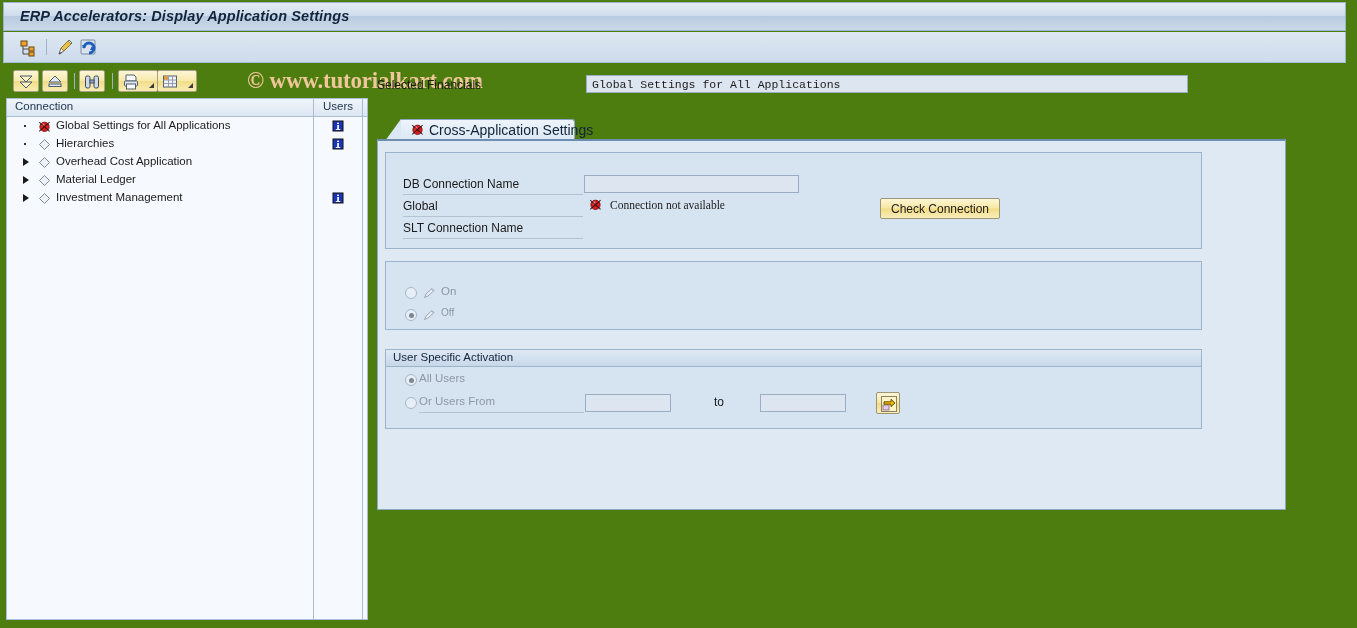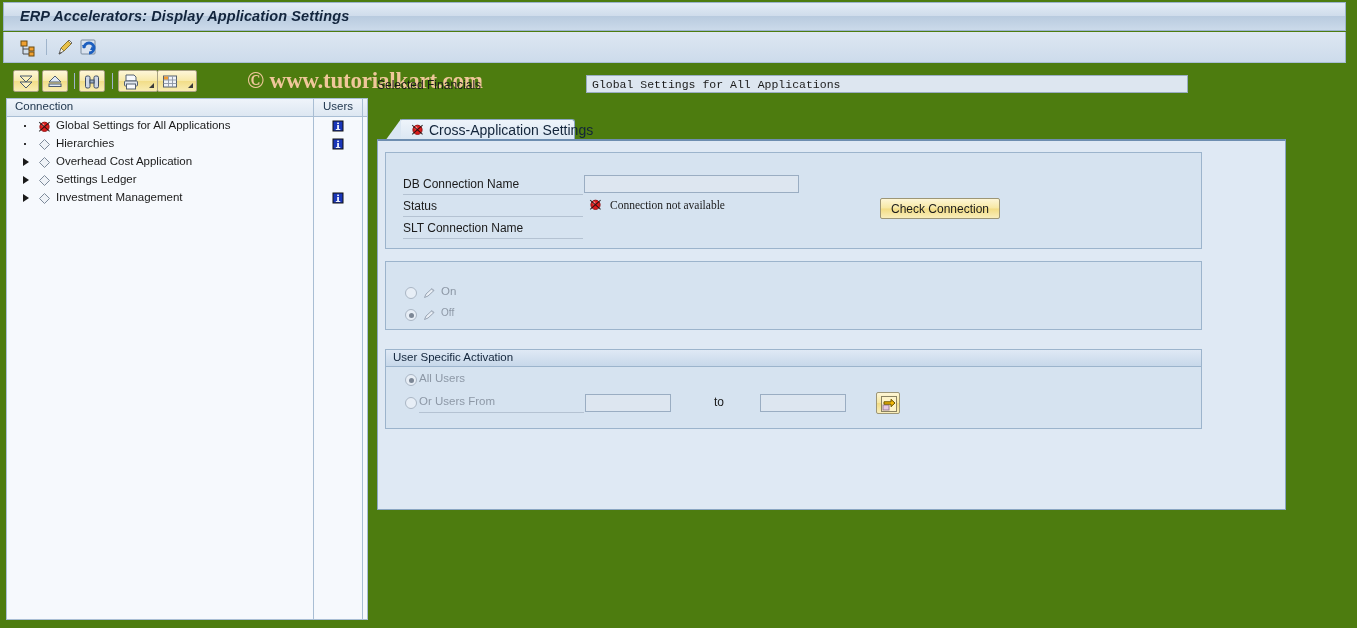--- a/index.html
+++ b/index.html
@@ -512,21 +512,21 @@
             </span>
             <span class="label">Overhead Cost Application</span>
           </div>
           <div class="trow">
             <span class="arrow"></span>
             <span class="nodeicon">
               <svg width="13" height="13" viewBox="0 0 13 13">
                 <path d="M6.5 1.5 L11.5 6.5 L6.5 11.5 L1.5 6.5 Z" fill="#eef2f7" stroke="#7d8a9a" stroke-width="1"></path>
               </svg>
             </span>
-            <span class="label">Settings Ledger</span>
+            <span class="label">Material Ledger</span>
           </div>
           <div class="trow">
             <span class="arrow"></span>
             <span class="nodeicon">
               <svg width="13" height="13" viewBox="0 0 13 13">
                 <path d="M6.5 1.5 L11.5 6.5 L6.5 11.5 L1.5 6.5 Z" fill="#eef2f7" stroke="#7d8a9a" stroke-width="1"></path>
               </svg>
             </span>
             <span class="label">Investment Management</span>
             <span class="noteicon">
@@ -567,21 +567,21 @@
     <div class="tabbody">
 
       <div class="grp" style="left:7px; top:11px; width:817px; height:97px;">
 
         <span class="fld-label" style="left:17px; top:24px;">DB Connection Name</span>
         <span class="fld-underline" style="left:17px; top:41px; width:180px;"></span>
         <span class="inputbox" style="left:198px; top:22px; width:215px; height:18px;">
           <span class="mono" style="position:absolute; left:4px; top:2px;"></span>
         </span>
 
-        <span class="fld-label" style="left:17px; top:46px;">Status</span>
+        <span class="fld-label" style="left:17px; top:46px;">Global</span>
         <span class="fld-underline" style="left:17px; top:63px; width:180px;"></span>
         <span style="position:absolute; left:203px; top:45px; width:13px; height:13px;">
           <svg width="13" height="13" viewBox="0 0 13 13">
             <circle cx="6.5" cy="6.8" r="4.6" fill="#e01b1b" stroke="#8d0f0f" stroke-width="1"></circle>
             <circle cx="5" cy="5" r="1.4" fill="#ff8a8a"></circle>
             <path d="M1.2 2.2 L11.6 11.3 M11.6 2.2 L1.2 11.3" stroke="#111" stroke-width="1.1" fill="none" opacity=".85"></path>
           </svg>
         </span>
         <span class="statustext" style="left:224px; top:46px;">Connection not available</span>
 

